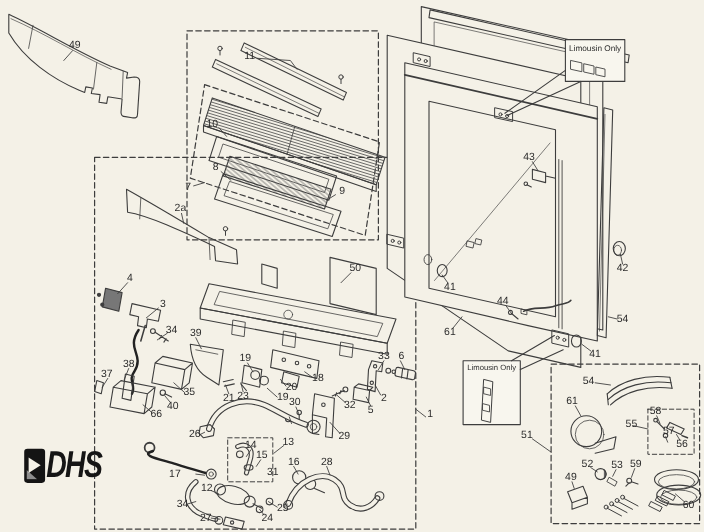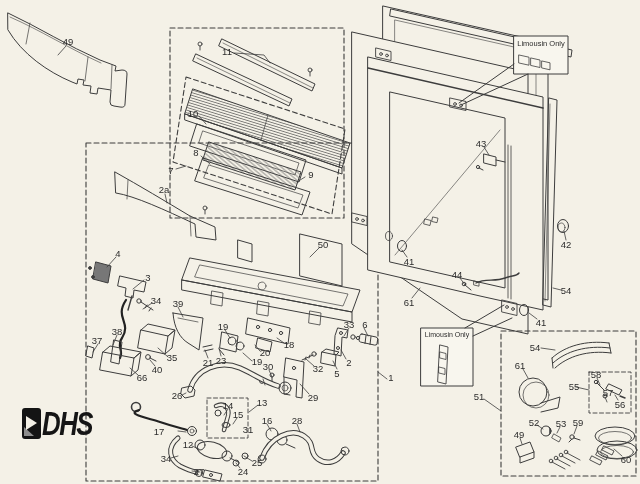--- a/index.html
+++ b/index.html
@@ -374,21 +374,21 @@
       <span class="part-label" style="left: 177px; top: 395px;">26</span>
       <span class="part-label" style="left: 228px; top: 405px;">14</span>
       <span class="part-label" style="left: 238px; top: 414px;">15</span>
       <span class="part-label" style="left: 262px; top: 402px;">13</span>
       <span class="part-label" style="left: 267px; top: 420px;">16</span>
       <span class="part-label" style="left: 297px; top: 420px;">28</span>
       <span class="part-label" style="left: 159px; top: 431px;">17</span>
       <span class="part-label" style="left: 188px; top: 444px;">12</span>
       <span class="part-label" style="left: 166px; top: 458px;">34</span>
       <span class="part-label" style="left: 257px; top: 462px;">25</span>
-      <span class="part-label" style="left: 187px; top: 471px; margin-left: 12px;">27</span>
+      <span class="part-label" style="left: 187px; top: 471px;">27</span>
       <span class="part-label" style="left: 243px; top: 471px;">24</span>
       <span class="part-label" style="left: 349px; top: 324px;">33</span>
       <span class="part-label" style="left: 365px; top: 324px;">6</span>
       <span class="part-label" style="left: 349px; top: 362px;">2</span>
       <span class="part-label" style="left: 337px; top: 373px;">5</span>
       <span class="part-label" style="left: 391px; top: 377px;">1</span>
       <span class="part-label" style="left: 481px; top: 143px;">43</span>
       <span class="part-label" style="left: 409px; top: 261px;">41</span>
       <span class="part-label" style="left: 457px; top: 274px;">44</span>
       <span class="part-label" style="left: 409px; top: 302px;">61</span>

